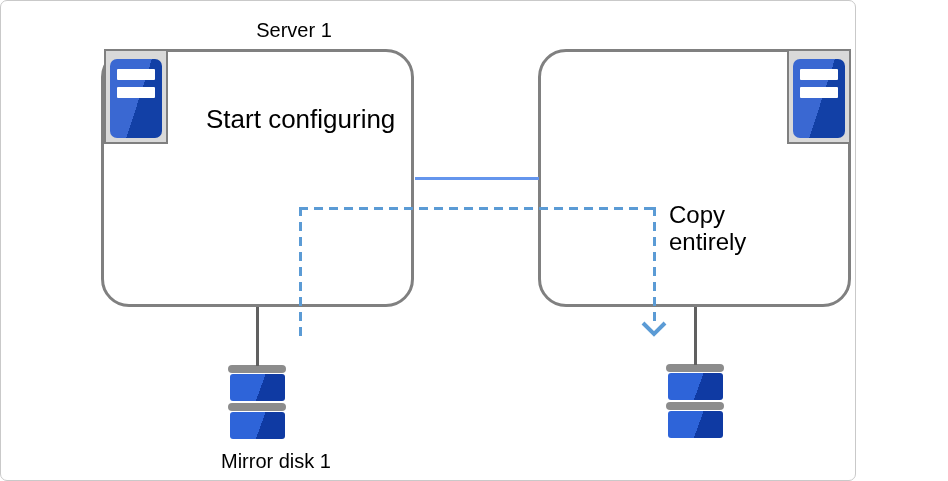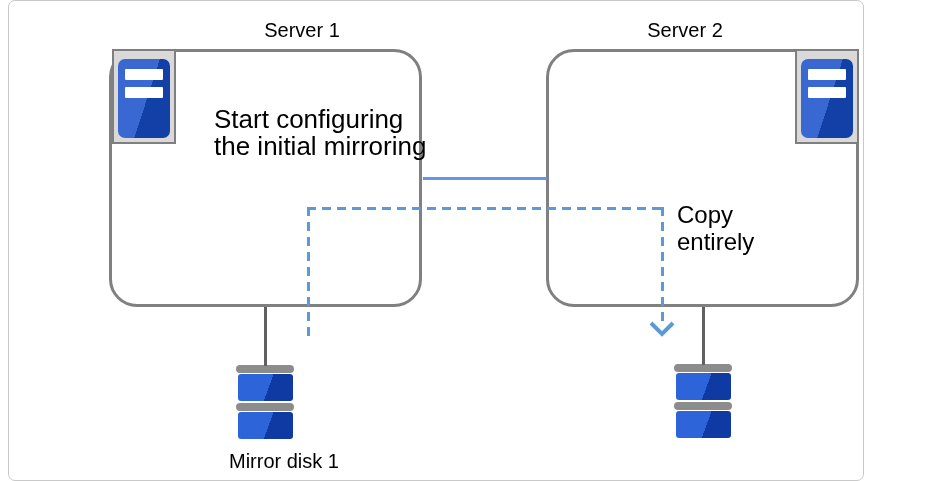--- a/index.html
+++ b/index.html
@@ -2,21 +2,20 @@
 <html style="--outer_border: #C9C9C9; --box_border: #808080; --connector: #606060; --link_blue: #6495ED; --dash_blue: #5B9BD5; --icon_bg: #D9D9D9; --icon_border: #7F7F7F; --tower_light: #3A68D2; --tower_dark: #1240A6; --disk_light: #2E64D9; --disk_dark: #0F3AA3; --disk_cap: #8C8C8C; --text: #000000;"><head>
 <meta charset="utf-8">
 <style>
   html,body{margin:0;padding:0;background:#fff;}
   *{box-sizing:border-box;}
   .stage{
     position:relative;width:856px;height:481px;background:#ffffff;
     border:1px solid var(--outer_border,#C9C9C9);border-radius:7px;
     font-family:"Liberation Sans","DejaVu Sans",sans-serif;color:var(--text,#000);
     overflow:hidden;
-    margin-left:8px;
   }
   .title{position:absolute;top:16px;width:280px;text-align:center;font-size:20px;line-height:27px;}
   .t1{left:153px;}
   .t2{left:536px;}
   .box{position:absolute;top:48px;width:313px;height:258px;
     border:3px solid var(--box_border,#808080);border-radius:28px;background:transparent;}
   .box1{left:100px;}
   .box2{left:537px;}
 
   
@@ -56,41 +55,39 @@
   .disk-label{position:absolute;top:447px;width:200px;text-align:center;font-size:20px;line-height:27px;}
   .dl1{left:175px;}
   .dl2{left:604px;}
 </style>
 </head>
 <body>
 
 <div class="stage">
 
   <div class="title t1">Server 1</div>
-  <div class="title t2">Server 2</div>
 
   <div class="box box1"></div>
   <div class="box box2"></div>
 
   <div class="server-icon icon1">
     <div class="tower">
       <div class="slot s1"></div>
       <div class="slot s2"></div>
     </div>
   </div>
   <div class="server-icon icon2">
     <div class="tower">
       <div class="slot s1"></div>
       <div class="slot s2"></div>
     </div>
   </div>
 
   <div class="note">
     <div>Start configuring</div>
-    <div>the initial mirroring</div>
   </div>
 
   <div class="blue-line"></div>
 
   <div class="dash v dash-v1"></div>
   <div class="dash h dash-h1"></div>
   <div class="dash v dash-v2"></div>
 
   <svg class="arrow" width="26" height="16" viewBox="0 0 26 16">
     <polyline points="2,2 13,13 24,2" fill="none" stroke="#5B9BD5" stroke-width="4"></polyline>

